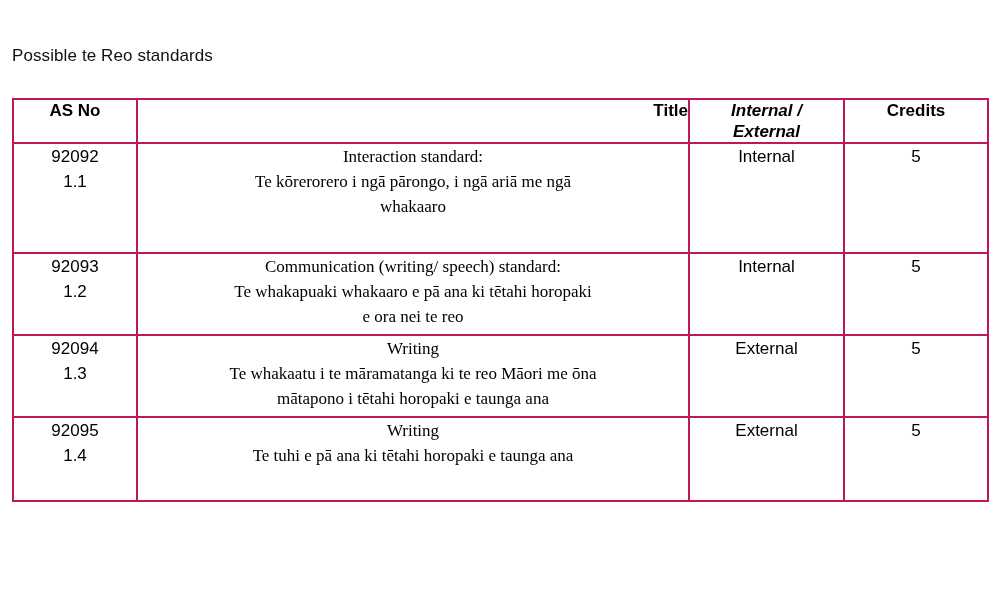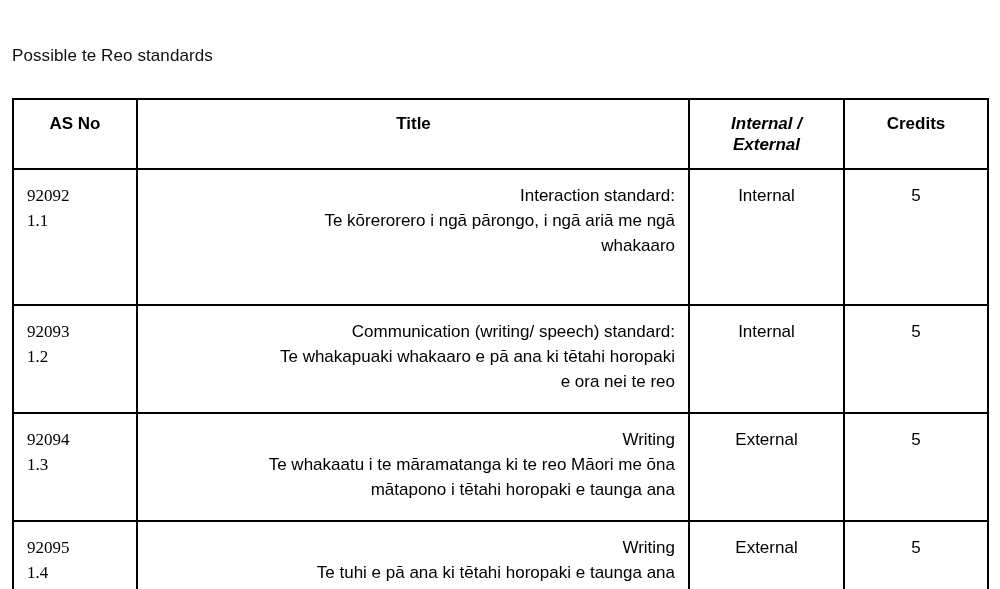--- a/index.html
+++ b/index.html
@@ -37,54 +37,54 @@
     width: 975px;
   }
   table.standards {
     border-collapse: collapse;
     width: 975px;
     table-layout: fixed;
     background: #ffffff;
   }
   table.standards th,
   table.standards td {
-    border: 2px solid #000000;
+    border: 2px solid #be185d;
     vertical-align: top;
-    padding: 13px;
+    padding: 0;
   }
   
   col.c-asno    { width: 124px; }
   col.c-title   { width: 552px; }
   col.c-intext  { width: 155px; }
   col.c-credits { width: 144px; }
 
   thead th {
     font-weight: bold;
     font-size: 17px;
     line-height: 21px;
     padding: 16px 8px 16px 8px;
     text-align: center;
   }
   thead th.title-head {
-    text-align: center;
+    text-align: right;
     padding-left: 14px;
   }
   tbody td {
     font-size: 17px;
     line-height: 25px;
   }
   td.asno {
-    text-align: left;
+    text-align: center;
     padding: 18px 6px 18px 6px;
     white-space: pre-line;
-    font-family: Liberation Serif, serif;
   }
   td.title {
-    text-align: right;
+    text-align: center;
     padding: 18px 10px 18px 14px;
+    font-family: Liberation Serif, serif;
   }
   td.title .line {
     display: block;
   }
   td.intext {
     text-align: center;
     padding: 18px 6px 18px 6px;
   }
   td.credits {
     text-align: center;

